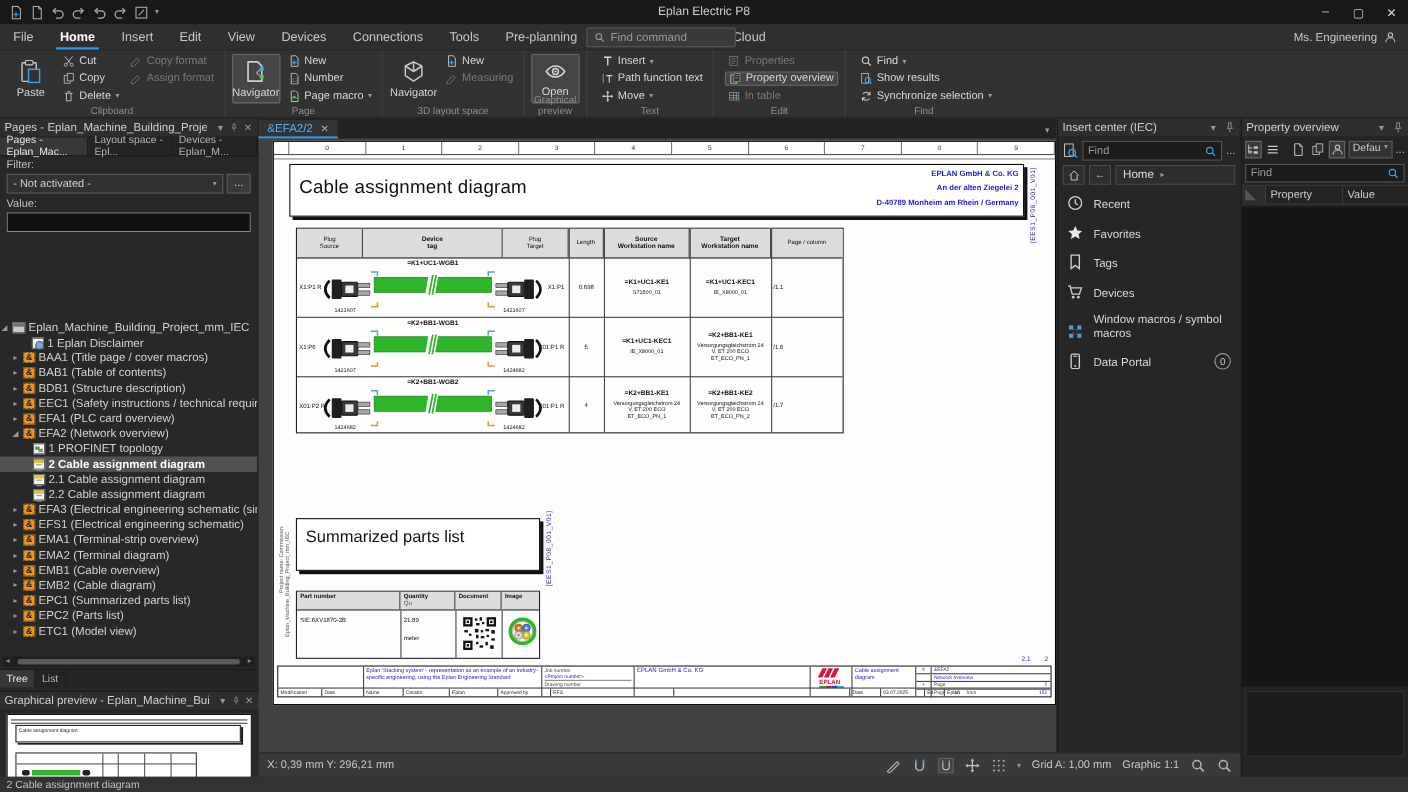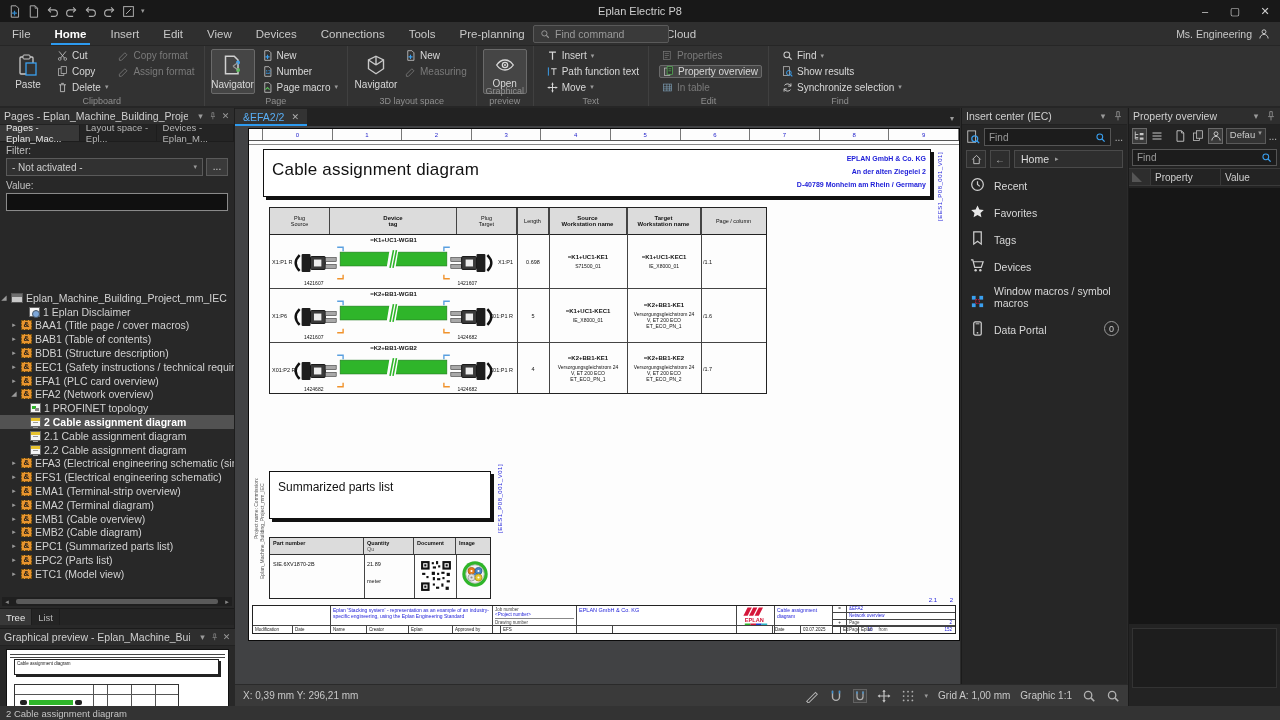--- a/index.html
+++ b/index.html
@@ -104,21 +104,21 @@
   .plugL{position:absolute;left:2px;top:24px;font-size:5.5px;}
   .plugR{position:absolute;right:4px;top:24px;font-size:5.5px;}
   .pnL{position:absolute;left:34px;bottom:2px;font-size:5px;}
   .pnR{position:absolute;right:40px;bottom:2px;font-size:5px;}
   .cellc{position:absolute;top:0;bottom:0;display:flex;flex-direction:column;align-items:center;justify-content:center;text-align:center;}
   .src-name{font-size:6px;font-weight:bold;}
   .src-sub{font-size:5px;white-space:pre-line;line-height:6px;margin-top:3px;}
   .pagecell{position:absolute;left:429px;width:68px;top:0;bottom:0;font-size:5.5px;padding:4px;}
   
   #sbox{position:absolute;left:20px;top:342px;width:222px;height:48px;border:1.5px solid #111;box-shadow:3px 3px 0 #111;background:#fff;}
-  #sbox h2{font-size:12px;font-weight:normal;position:absolute;left:8px;top:8px;}
+  #sbox h2{font-size:15px;font-weight:normal;position:absolute;left:8px;top:8px;}
   #ptable{position:absolute;left:20px;top:408px;width:222px;height:62px;border:1.5px solid #222;}
   #phead{position:absolute;left:0;right:0;top:0;height:17px;background:#dcdcdc;border-bottom:1px solid #333;display:flex;}
   #phead div{border-right:1px solid #444;font-size:5.5px;font-weight:bold;padding:2px 3px;}
   .pcol{position:absolute;top:0;bottom:0;width:1px;background:#444;}
   
   #tblock{position:absolute;left:3px;right:3px;bottom:6px;height:29px;border:1px solid #222;font-size:4.5px;background:#fff;}
   .tbc{position:absolute;border-right:1px solid #444;top:0;bottom:0;padding:1px 2px;}
   .tbl-bottom{position:absolute;left:0;right:0;bottom:0;height:8px;border-top:1px solid #444;display:flex;}
   .tbl-bottom div{border-right:1px solid #444;padding:1px 2px;color:#222;}
   .blue{color:#1c1cd8;}

